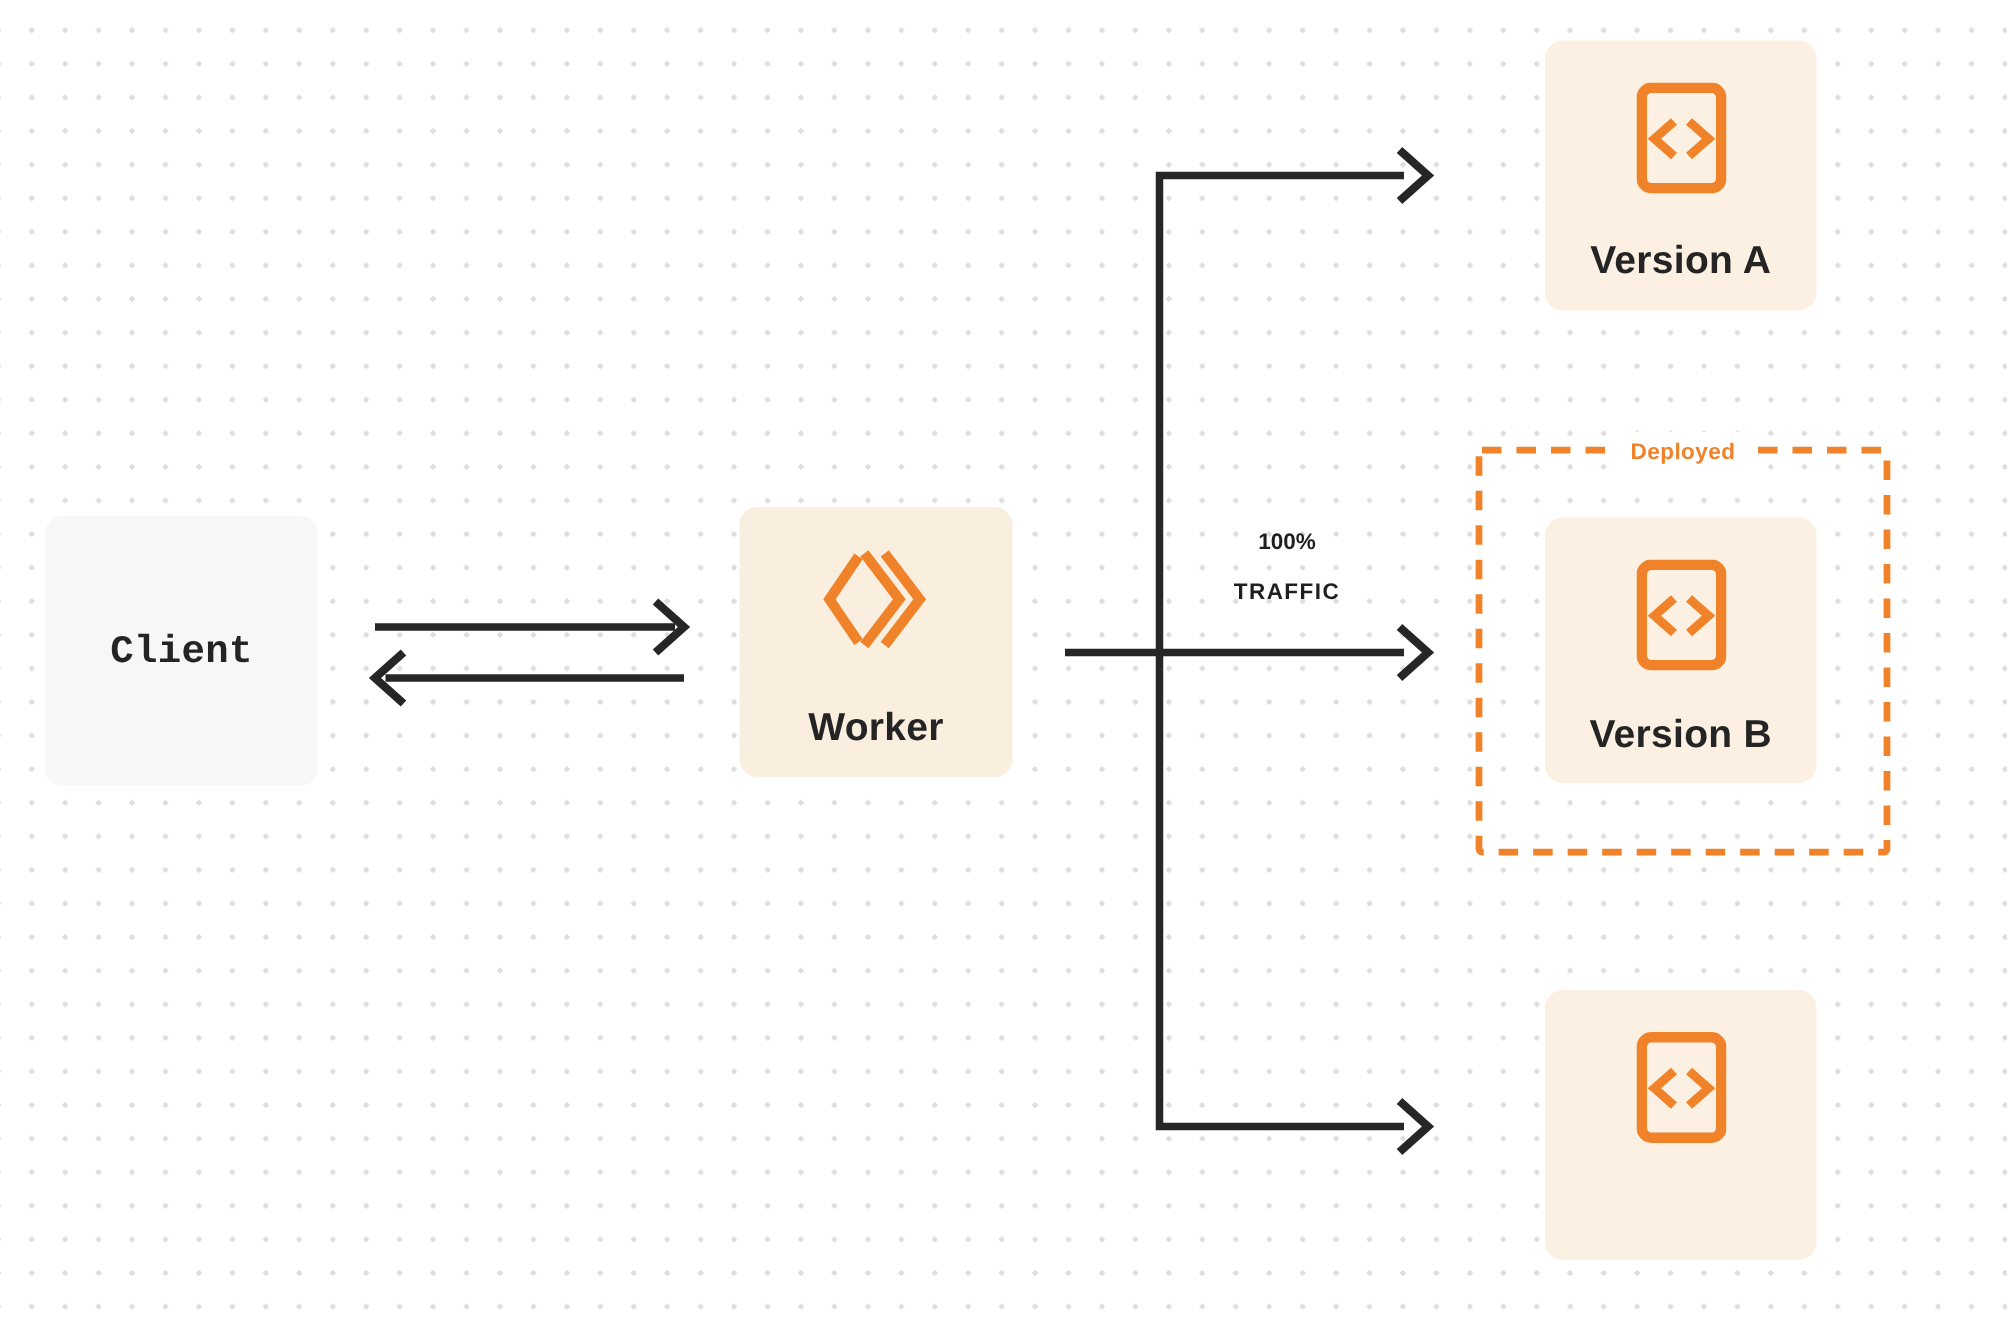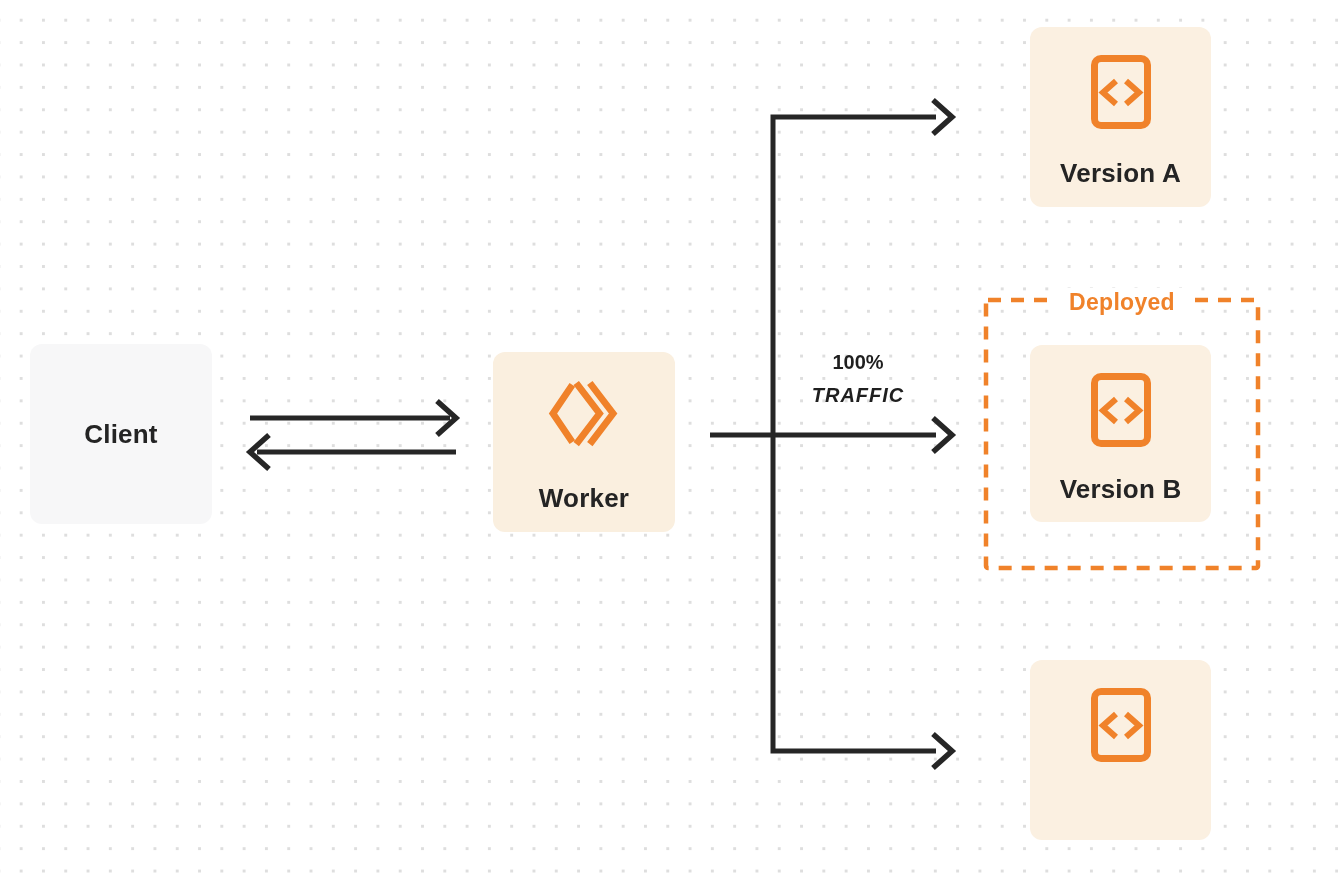--- a/index.html
+++ b/index.html
@@ -10,40 +10,40 @@
     background-size:22.3px 22.4px;background-position:10px 9px;
   }
   #connectors{position:absolute;left:0;top:0;width:1338px;height:878px;}
   .node{position:absolute;border-radius:12px;}
   .node-label{
     position:absolute;left:0;width:100%;text-align:center;
     font-weight:bold;font-size:26px;line-height:30px;color:#242424;letter-spacing:.2px;
   }
   .center-label{display:flex;align-items:center;justify-content:center;}
   #client-node{left:30px;top:344px;width:182px;height:180px;background:#f7f7f8;}
-  #worker-node{left:493px;top:352px;width:182px;height:180px;background:#faefdf;}
+  #worker-node{left:493px;top:338px;width:182px;height:180px;background:#faefdf;}
   .version-node{width:181px;height:180px;background:#fbf0e1;}
   #version-a-node{left:1030px;top:27px;}
   #version-b-node{left:1030px;top:345px;height:177px;}
   #version-c-node{left:1030px;top:660px;}
   .node-icon{position:absolute;top:28px;left:50%;transform:translateX(-50%);}
   #worker-node .node-icon{top:29px;}
   .node .node-label{top:131px;}
   #traffic-label{
     position:absolute;left:780px;top:351px;width:156px;text-align:center;
-    color:#1f1f1f;font-weight:bold;font-size:20px;line-height:22px;
+    color:#1f1f1f;font-weight:bold;font-size:15px;line-height:22px;
   }
-  #traffic-label .word{margin-top:11px;letter-spacing:1px;font-style:italic;}
+  #traffic-label .word{margin-top:11px;letter-spacing:1px;}
   #deployed-label{
     position:absolute;left:986px;top:287px;width:272px;height:30px;
     display:flex;align-items:center;justify-content:center;
   }
   #deployed-label span{
     background:#ffffff;padding:0 12px;color:#f0822a;
-    font-weight:bold;font-size:23px;line-height:28px;letter-spacing:.3px;text-align:right;
+    font-weight:bold;font-size:15px;line-height:28px;letter-spacing:.3px;text-align:right;
   }
 </style>
 </head>
 <body>
 
 <div id="canvas">
 
   <svg id="connectors" viewBox="0 0 1338 878" fill="none" stroke="#262626" stroke-width="5" stroke-linejoin="miter" stroke-linecap="butt">
 
     <g>
@@ -64,21 +64,21 @@
 
     <g>
       <line x1="710" y1="435" x2="936" y2="435"></line>
       <polyline points="933,418 952,435 933,452" stroke-width="5.5"></polyline>
     </g>
 
     <rect x="986" y="300" width="272" height="268" rx="2" stroke="#f0822a" stroke-width="4.5" stroke-dasharray="13 10"></rect>
   </svg>
 
   <div class="node center-label" id="client-node">
-    <div class="node-label" style="position:static;">Client</div>
+    <div class="node-label" style="position:static;font-family:Liberation Mono, monospace;">Client</div>
   </div>
 
   <div class="node" id="worker-node">
     <svg class="node-icon" width="70" height="66" viewBox="0 0 72 68" fill="none" stroke="#f0822a" stroke-width="7" stroke-linejoin="miter" stroke-linecap="butt" style="overflow:visible;">
       <path d="M 24,4 L 4,33.5 L 24,63"></path>
       <path d="M 28,2 L 52,33.5 L 28,65"></path>
       <path d="M 42,2 L 66,33.5 L 42,65"></path>
     </svg>
     <div class="node-label">Worker</div>
   </div>

